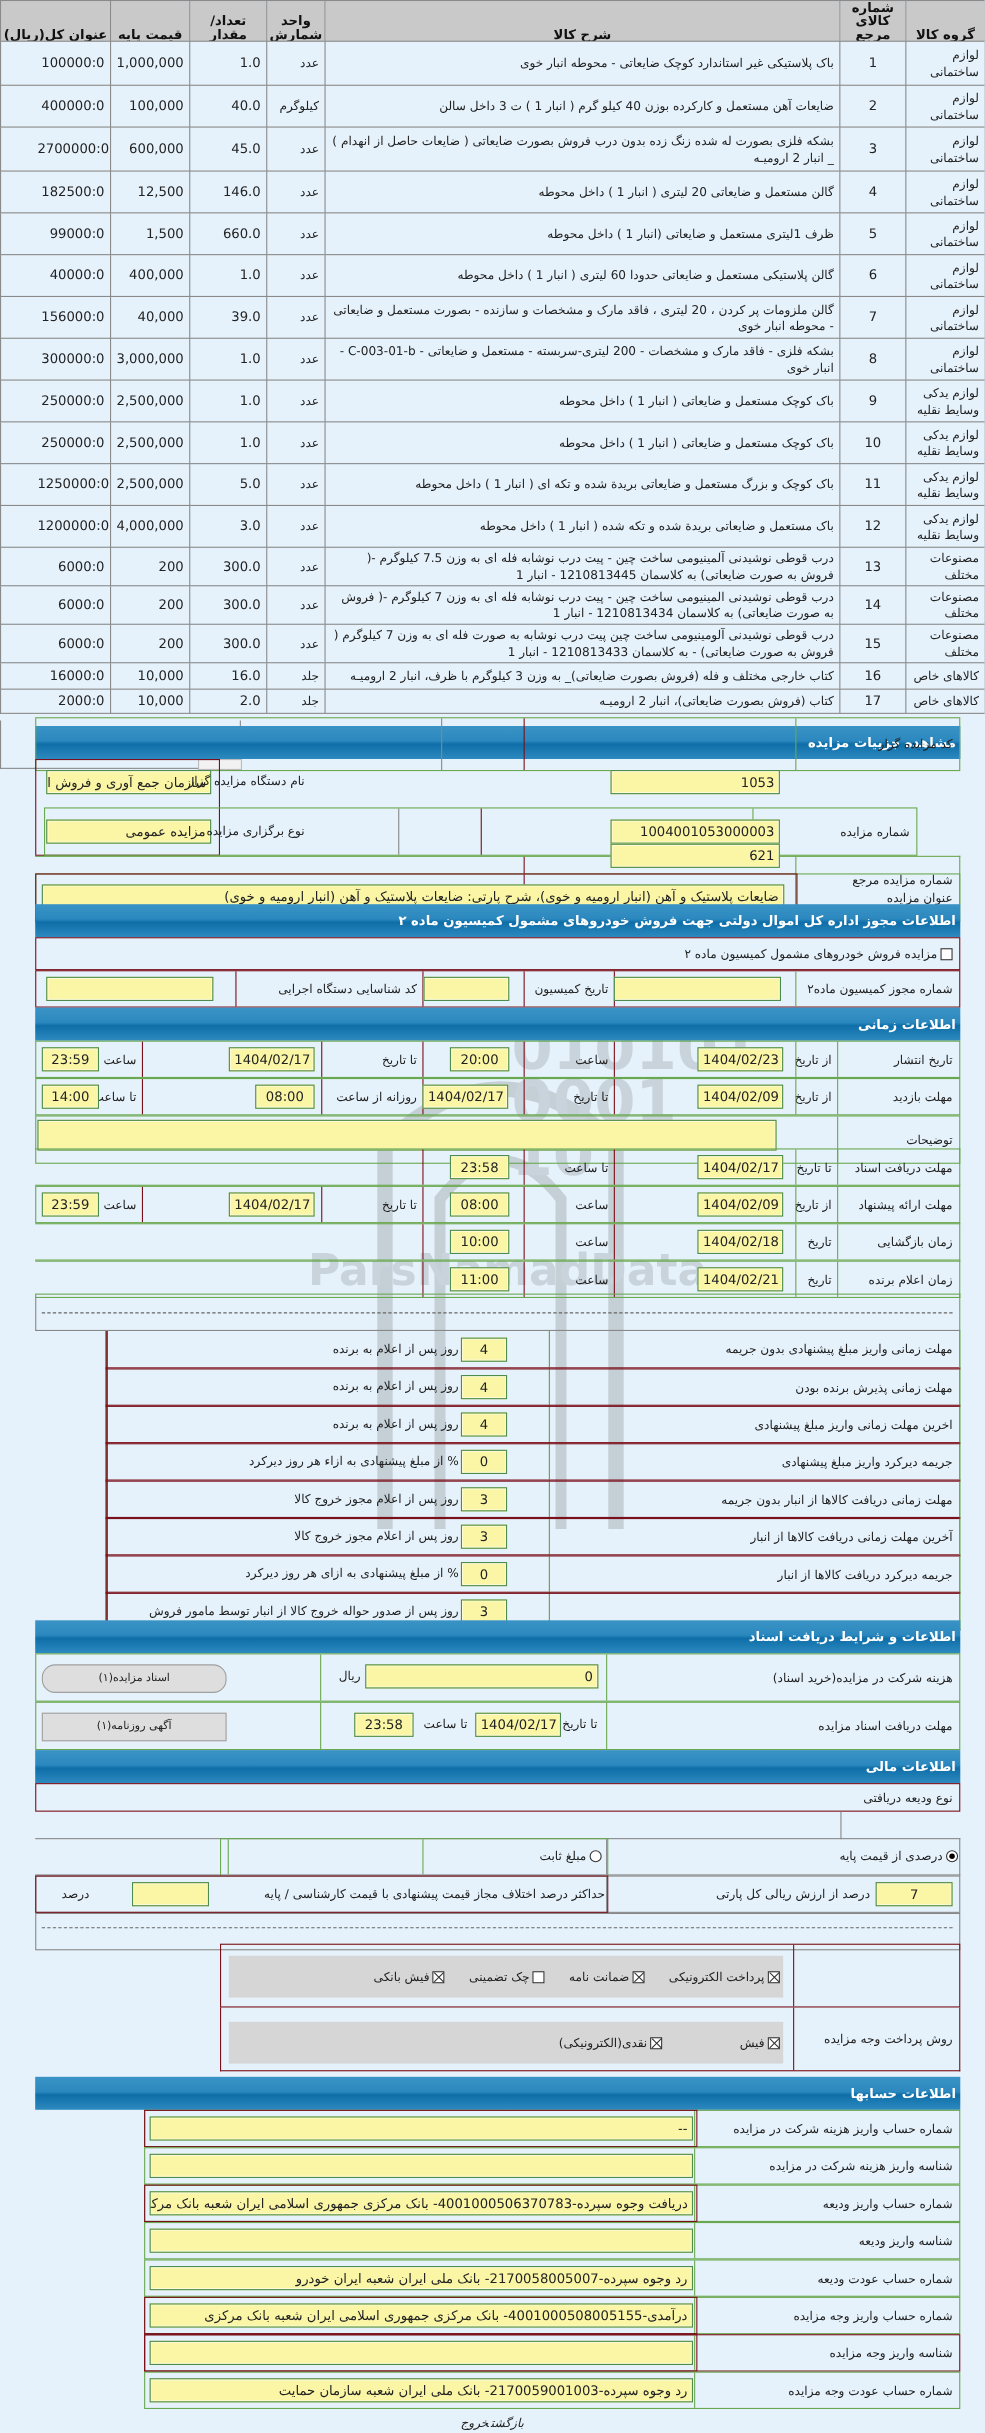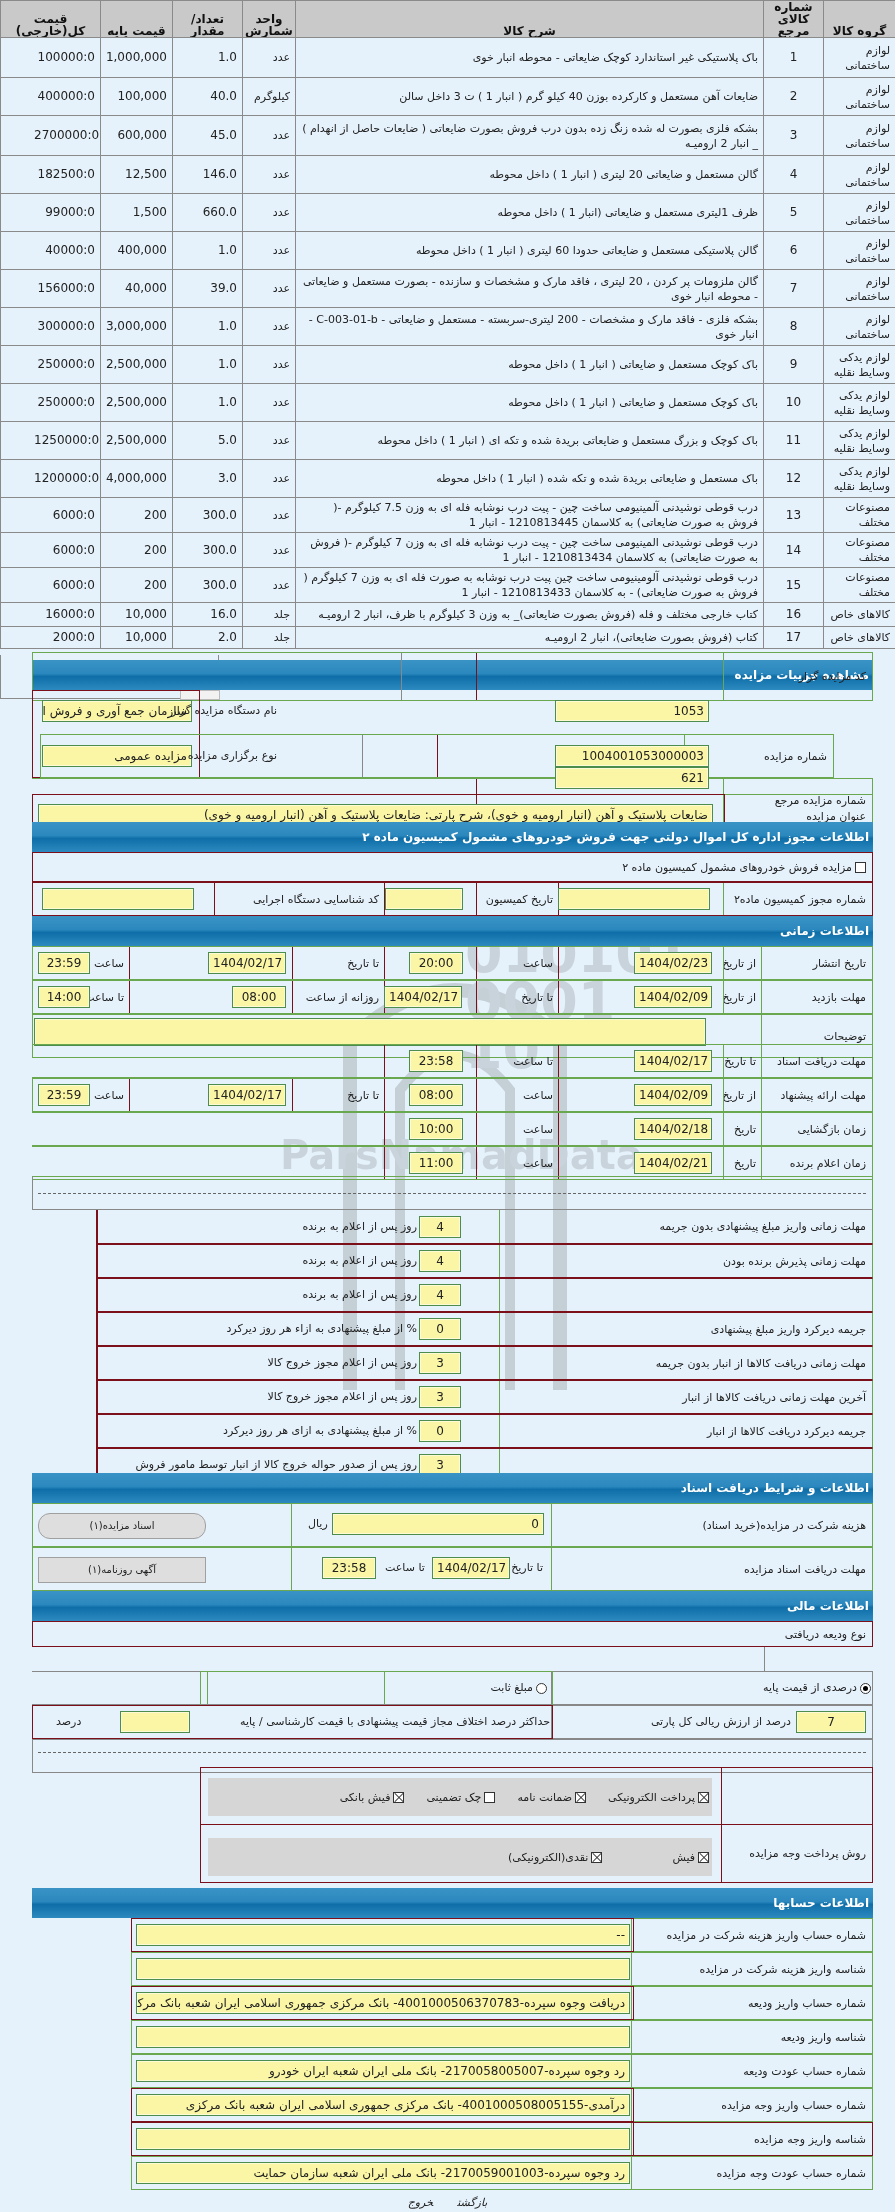--- a/index.html
+++ b/index.html
@@ -62,21 +62,21 @@
   .chk.x::before { transform: rotate(45deg); }
   .chk.x::after { transform: rotate(-45deg); }
   .radio { display: inline-block; width: 11px; height: 11px; border: 1px solid #333; border-radius: 50%; background: #fff; vertical-align: middle; margin-left: 3px; position: relative; }
   .radio.on::after { content: ""; position: absolute; left: 2px; top: 2px; width: 5px; height: 5px; border-radius: 50%; background: #000; }
   .dash { position: absolute; height: 0; border-top: 1px dashed #666; }
 
   .watermark { position: absolute; left: 290px; top: 920px; width: 330px; height: 480px; opacity: 0.14; pointer-events: none; }
   .wm-text { position: absolute; font-weight: bold; color: #222; font-family: "DejaVu Sans", sans-serif; direction: ltr; }
 
   .footer-links { position: absolute; top: 2196px; left: 0; width: 895px; text-align: center; font-size: 11px; font-style: italic; }
-  .footer-links span { cursor: pointer; margin: 0 12px; }
+  .footer-links span { cursor: pointer; margin: 0 1px; }
 </style>
 </head>
 <body>
 
 <table class="items">
   <colgroup>
     <col style="width:72px">
       <col style="width:60px">
       <col style="width:468px">
       <col style="width:53px">
@@ -85,21 +85,21 @@
       <col style="width:100px">
   </colgroup>
   <thead>
     <tr>
       <th>گروه کالا</th>
       <th>شماره کالای مرجع</th>
       <th>شرح کالا</th>
       <th>واحد شمارش</th>
       <th>تعداد/مقدار</th>
       <th>قیمت پایه</th>
-      <th>قیمت کل(خارجی)</th>
+      <th>عنوان کل(ریال)</th>
     </tr>
   </thead>
   <tbody id="items-body">
       <tr style="height: 40px;">
         <td class="grp">لوازم ساختمانی</td>
         <td class="num">1</td>
         <td class="desc">باک پلاستیکی غیر استاندارد کوچک ضایعاتی - محوطه انبار خوی</td>
         <td class="unit">عدد</td>
         <td class="val">1.0</td>
         <td class="val">1,000,000</td>
@@ -441,20 +441,21 @@
     </div>
     <div class="fld c" style="top: 1216px; left: 419px; width: 42px;">4</div>
     <div class="lbl" style="top: 1216px; right: 478px;">روز پس از اعلام به برنده</div>
     <div class="row" style="top: 1244px; left: 96px; width: 777px; height: 34px; border-color: rgb(123, 15, 26) rgb(106, 168, 79) rgb(123, 15, 26) rgb(123, 15, 26); border-top-width: 1px; border-top-style: solid;">
       <div class="cell" style="right:0;width:372px;">مهلت زمانی پذیرش برنده بودن</div>
       <div class="vline g" style="right:372px;"></div>
     </div>
     <div class="fld c" style="top: 1250px; left: 419px; width: 42px;">4</div>
     <div class="lbl" style="top: 1250px; right: 478px;">روز پس از اعلام به برنده</div>
     <div class="row" style="top: 1278px; left: 96px; width: 777px; height: 34px; border-color: rgb(123, 15, 26) rgb(106, 168, 79) rgb(123, 15, 26) rgb(123, 15, 26); border-top-width: 1px; border-top-style: solid;">
+      <div class="cell" style="right:0;width:372px;">اخرین مهلت زمانی واریز مبلغ پیشنهادی</div>
       <div class="vline g" style="right:372px;"></div>
     </div>
     <div class="fld c" style="top: 1284px; left: 419px; width: 42px;">4</div>
     <div class="lbl" style="top: 1284px; right: 478px;">روز پس از اعلام به برنده</div>
     <div class="row" style="top: 1312px; left: 96px; width: 777px; height: 34px; border-color: rgb(123, 15, 26) rgb(106, 168, 79) rgb(123, 15, 26) rgb(123, 15, 26); border-top-width: 1px; border-top-style: solid;">
       <div class="cell" style="right:0;width:372px;">جریمه دیرکرد واریز مبلغ پیشنهادی</div>
       <div class="vline g" style="right:372px;"></div>
     </div>
     <div class="fld c" style="top: 1318px; left: 419px; width: 42px;">0</div>
     <div class="lbl" style="top: 1318px; right: 478px;">% از مبلغ پیشنهادی به ازاء هر روز دیرکرد</div>

